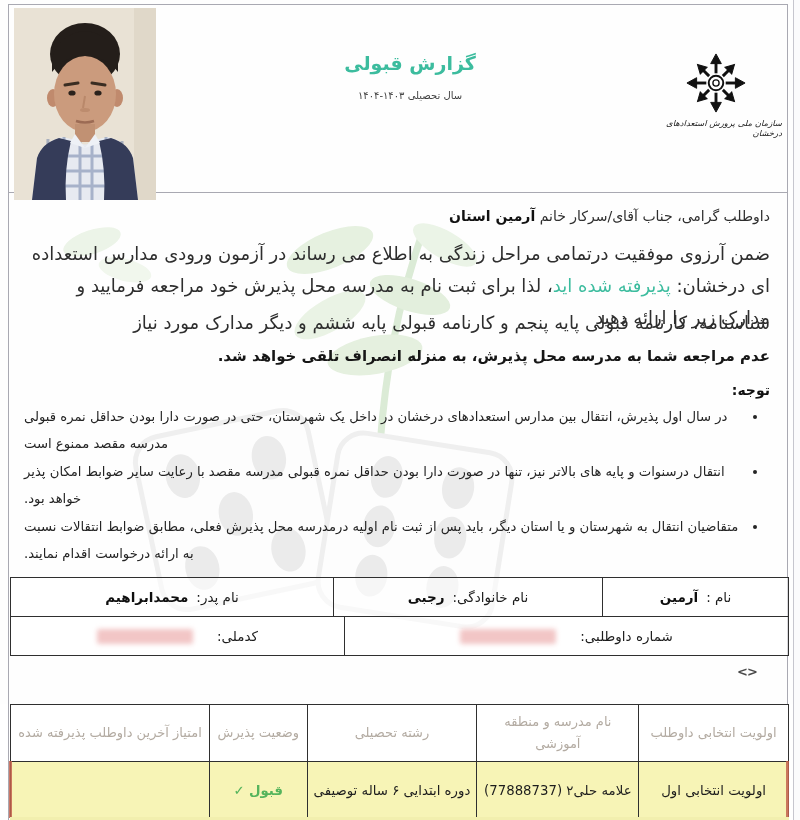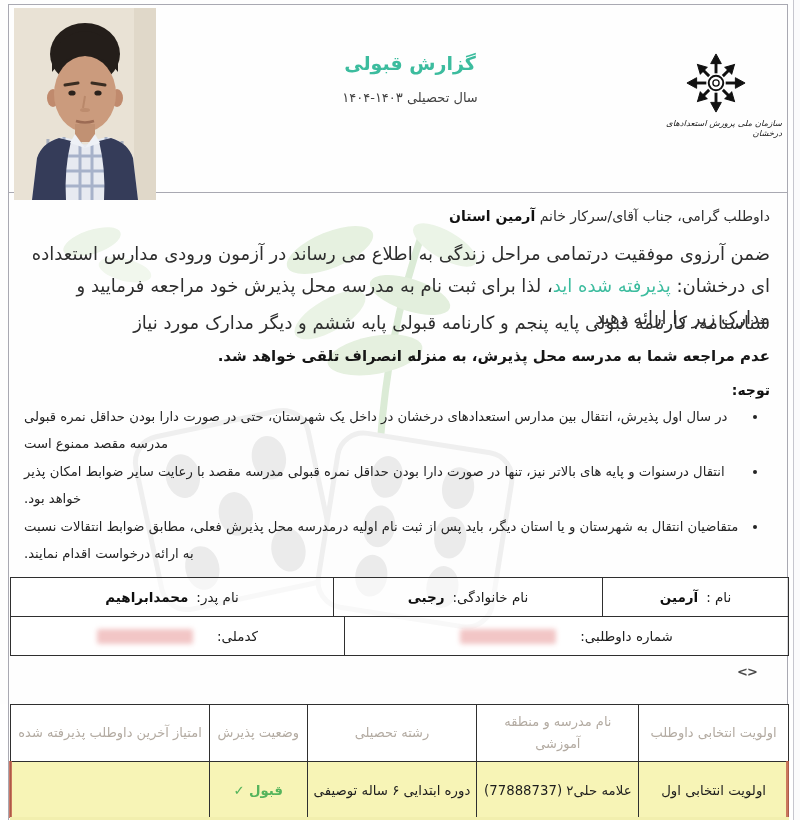--- a/index.html
+++ b/index.html
@@ -19,21 +19,21 @@
   .watermark{position:absolute;left:30px;top:190px;width:640px;height:445px;
              opacity:.42;pointer-events:none;}
 
   
   .photo{position:absolute;left:14px;top:8px;width:142px;height:192px;overflow:hidden;}
 
   
   .head-text{position:absolute;left:160px;top:52px;width:500px;text-align:center;direction:rtl;}
   .doc-title{font-size:19px;font-weight:bold;color:#3cbc9e;margin:0 0 16px 0;}
   .doc-subtitle{font-size:12.5px;color:#424242;margin:0 0 14px 0;}
-  .doc-year{font-size:13px;color:#424242;margin:0;}
+  .doc-year{font-size:10px;color:#424242;margin:0;}
 
   .logo{position:absolute;left:650px;top:52px;width:132px;text-align:right;}
   .logo svg{display:block;margin:0 auto;}
   .logo-caption{font-size:8.5px;font-style:italic;font-family:"DejaVu Serif",serif;
                 color:#222;direction:rtl;margin-top:4px;transform:scaleY(.95);}
 
   
   .rtl{direction:rtl;unicode-bidi:embed;}
   .greeting{position:absolute;right:30px;left:30px;top:208px;font-size:14px;color:#2e2e2e;text-align:right;}
   .greeting .cand-name{font-weight:bold;color:#111;}

